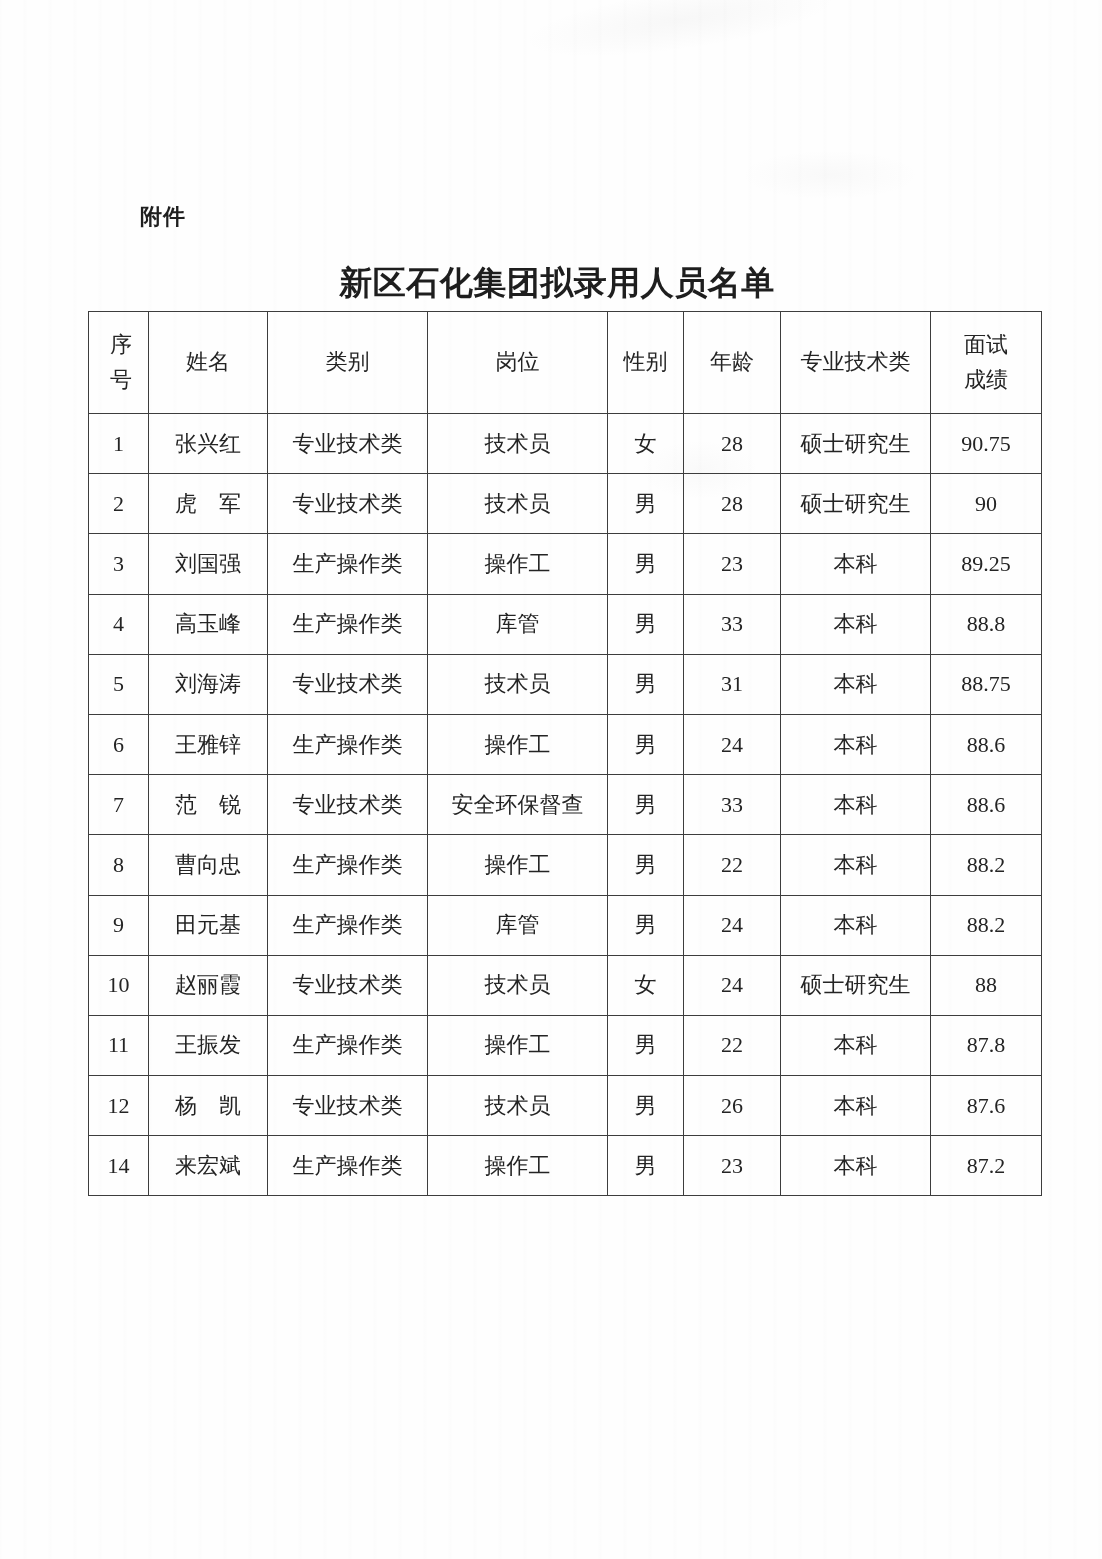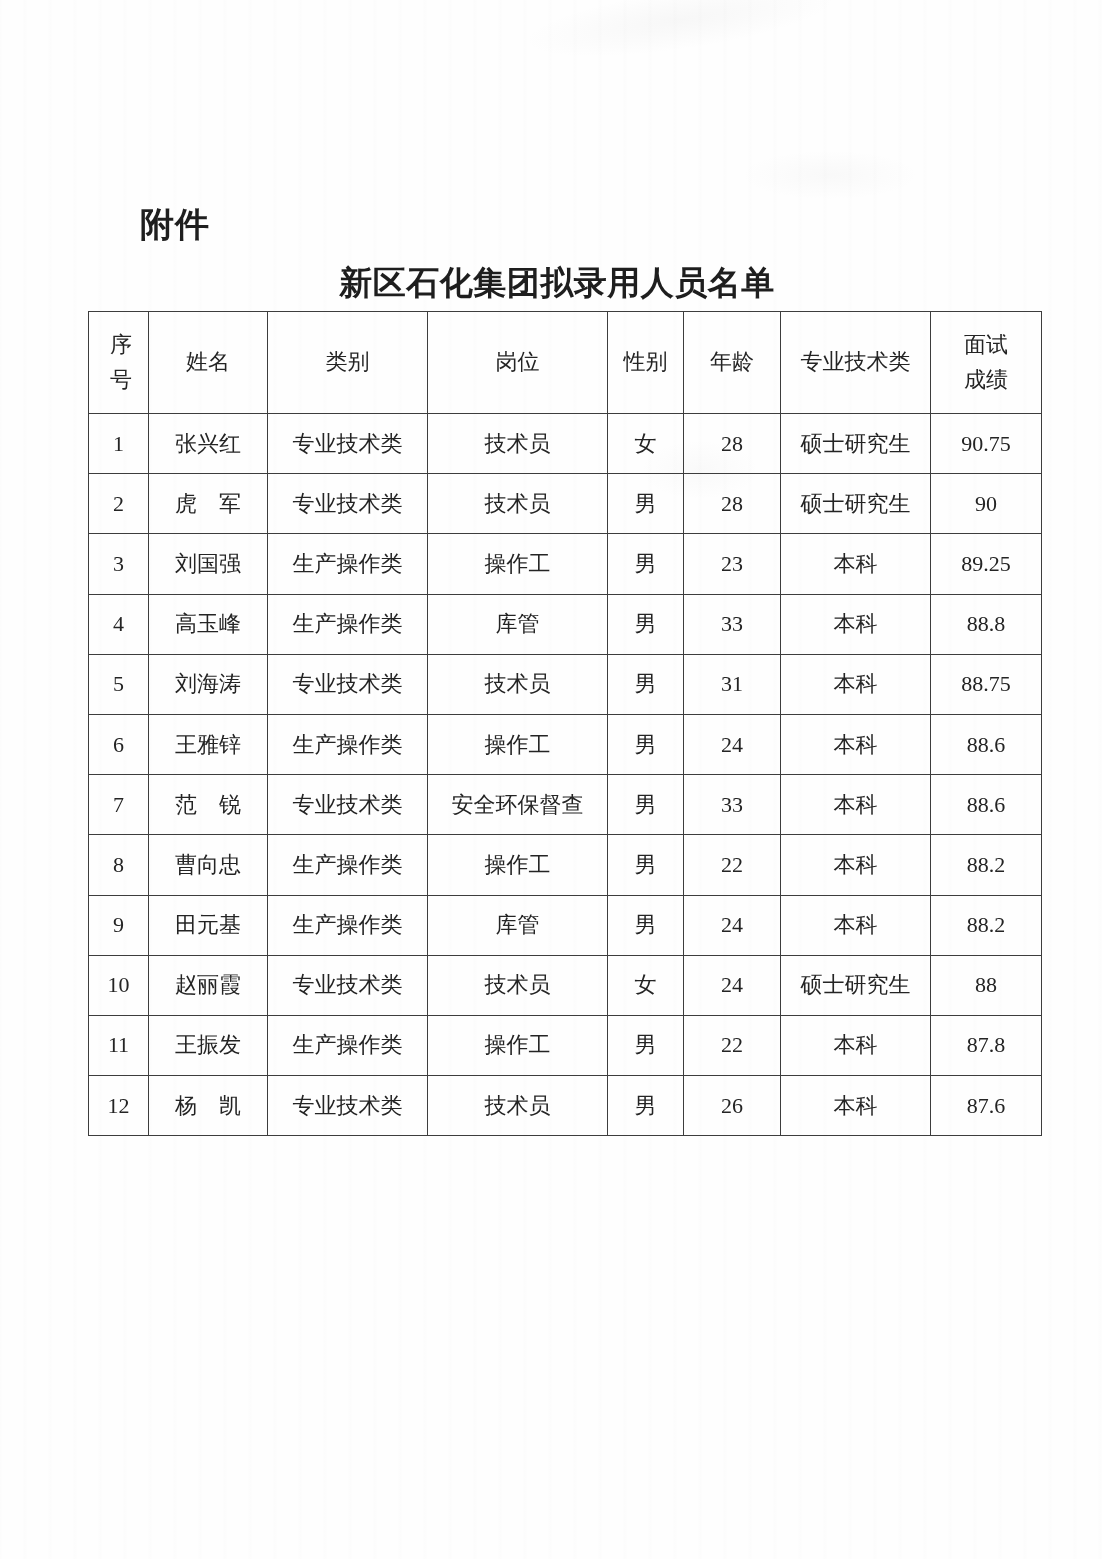--- a/index.html
+++ b/index.html
@@ -38,21 +38,21 @@
     background: radial-gradient(ellipse at center, rgba(120,120,120,0.04), rgba(120,120,120,0) 70%);
   }
   .artifact-3 {
     left: 640px; top: 440px; width: 120px; height: 60px;
     background: radial-gradient(ellipse at center, rgba(120,120,120,0.035), rgba(120,120,120,0) 70%);
   }
   .attachment-label {
     position: absolute;
     left: 140px;
     top: 202px;
-    font-size: 34px;
+    font-size: 22px;
     font-weight: bold;
     letter-spacing: 1px;
     color: #1f1f1f;
   }
   .doc-title {
     position: absolute;
     left: 0;
     top: 261px;
     width: 1114px; 
     text-align: center;
@@ -246,16 +246,26 @@
         <tr>
           <td>12</td>
           <td>杨　凯</td>
           <td>专业技术类</td>
           <td>技术员</td>
           <td>男</td>
           <td>26</td>
           <td>本科</td>
           <td>87.6</td>
         </tr>
+        <tr>
+          <td>14</td>
+          <td>来宏斌</td>
+          <td>生产操作类</td>
+          <td>操作工</td>
+          <td>男</td>
+          <td>23</td>
+          <td>本科</td>
+          <td>87.2</td>
+        </tr>
       </tbody>
   </table>
 
 </div>
 
 </body></html>

